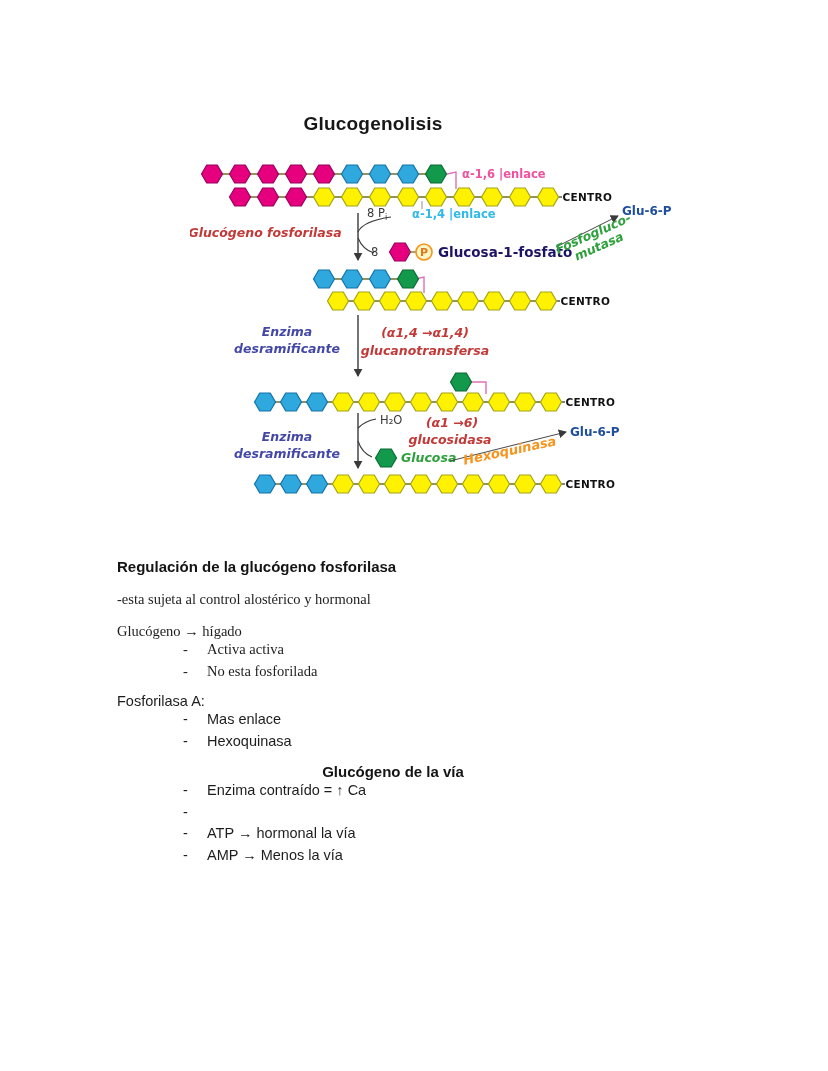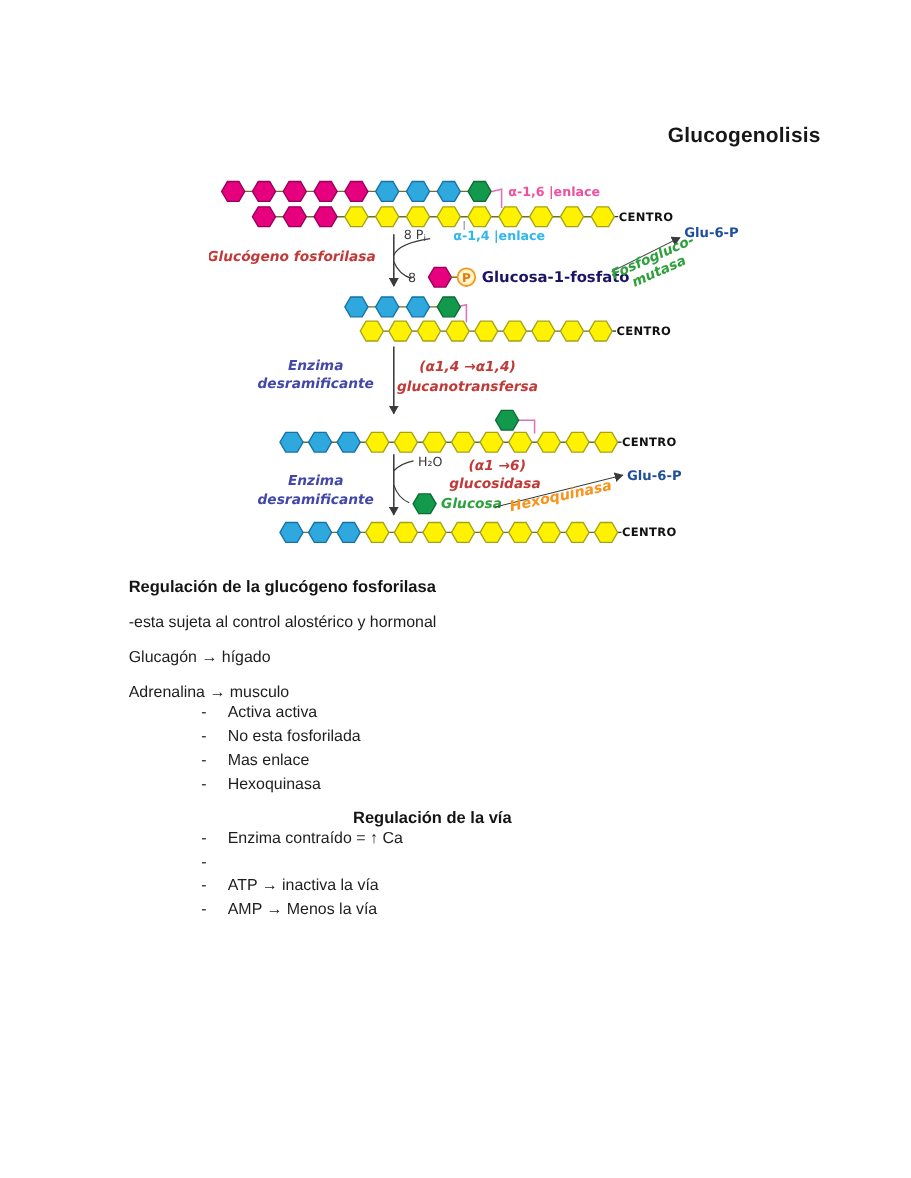--- a/index.html
+++ b/index.html
@@ -1,19 +1,19 @@
 <!DOCTYPE html>
 <html><head>
 <meta charset="utf-8">
 <style>
   html,body{margin:0;padding:0;background:#ffffff;}
   .page{position:relative;width:828px;height:1071px;background:#fff;
         font-family:"Liberation Sans",sans-serif;overflow:hidden;}
   .doc-title{position:absolute;top:113px;left:0;width:746px;margin:0;
-        text-align:right;font-size:19px;font-weight:700;color:#171717;letter-spacing:.2px;}
+        text-align:center;font-size:19px;font-weight:700;color:#171717;letter-spacing:.2px;}
   .diagram{position:absolute;left:190px;top:150px;}
 
   
   .diagram text{font-family:"DejaVu Sans",sans-serif;}
   .red-label{fill:#C13A38;font-size:12.5px;font-style:italic;font-weight:700;}
   .blue-label{fill:#4348A8;font-size:12.5px;font-style:italic;font-weight:700;}
   .green-label{fill:#2EA13C;font-size:12.5px;font-style:italic;font-weight:700;}
   .orange-label{fill:#F7941D;font-size:13px;font-style:italic;font-weight:700;}
   .black-label{fill:#3a3a3a;font-size:11.5px;font-weight:400;}
   .sub{font-size:8px;}
@@ -23,26 +23,26 @@
   .bond16{fill:#F0509E;font-size:11.5px;font-weight:700;}
   .bond14{fill:#2FB8E8;font-size:11.5px;font-weight:700;}
   .p-letter{fill:#E07818;font-size:11px;font-weight:700;}
   .arrow-line{stroke:#3a3a3a;stroke-width:1.4;fill:none;}
   .curve{stroke:#3a3a3a;stroke-width:1.1;fill:none;}
   .thin-arrow{stroke:#333;stroke-width:.9;fill:none;}
   .tick{stroke:#9a9a9a;stroke-width:1.1;}
   .p-circle{fill:#FFF6C8;stroke:#F7941D;stroke-width:1.6;}
 
   
-  .notes{position:absolute;left:117px;top:526px;width:552px;color:#1d1d1d;
+  .notes{position:absolute;left:117px;top:559px;width:552px;color:#1d1d1d;
          font-size:14.5px;line-height:16px;}
   .nh{font-size:15px;font-weight:700;margin:0;line-height:16px;color:#141414;}
   .np{margin:16px 0 0 0;}
   .m11{margin-top:11px;} .m12{margin-top:12px;} .m15{margin-top:15px;}
-  .m16{margin-top:16px;} .m17{margin-top:17px;} .m18{margin-top:18px;}
+  .m16{margin-top:16px;font-family:Liberation Serif, serif;} .m17{margin-top:17px;} .m18{margin-top:18px;}
   .notes ul{list-style:none;margin:0;padding:0;}
   .notes li{display:flex;line-height:21.5px;}
   .dash{display:inline-block;margin-left:66px;width:24px;}
   .center{text-align:center;}
 </style>
 </head>
 <body>
 
 <div class="page">
 
@@ -187,54 +187,54 @@
       <g transform="rotate(-12 510 452)">
         <text class="orange-label" x="510" y="455" text-anchor="middle">Hexoquinasa</text>
       </g>
       <text class="glu-label" x="570" y="436">Glu-6-P</text>
     </g>
   </svg>
 
   <section class="notes">
     <h2 class="nh">Regulación de la glucógeno fosforilasa</h2>
     <p class="np m16">-esta sujeta al control alostérico y hormonal</p>
-    <p class="np m16">Glucagón → hígado</p>
-    <p class="np m16">Adrenalina → musculo</p>
+    <p class="np m16">Glucógeno → hígado</p>
     <ul class="m16">
       <li>
           <span class="dash">-</span>
           <span>Activa activa</span>
         </li>
       <li>
           <span class="dash">-</span>
           <span>No esta fosforilada</span>
         </li>
     </ul>
+    <p class="np m11">Fosforilasa A:</p>
     <ul class="m15">
       <li>
           <span class="dash">-</span>
           <span>Mas enlace</span>
         </li>
       <li>
           <span class="dash">-</span>
           <span>Hexoquinasa</span>
         </li>
     </ul>
-    <h3 class="nh center m12">Regulación de la vía</h3>
+    <h3 class="nh center m12">Glucógeno de la vía</h3>
     <ul class="m17">
       <li>
           <span class="dash">-</span>
           <span>Enzima contraído = ↑ Ca</span>
         </li>
       <li>
           <span class="dash">-</span>
         </li>
       <li>
           <span class="dash">-</span>
-          <span>ATP → inactiva la vía</span>
+          <span>ATP → hormonal la vía</span>
         </li>
       <li>
           <span class="dash">-</span>
           <span>AMP → Menos la vía</span>
         </li>
     </ul>
   </section>
 </div>
 
 </body></html>

